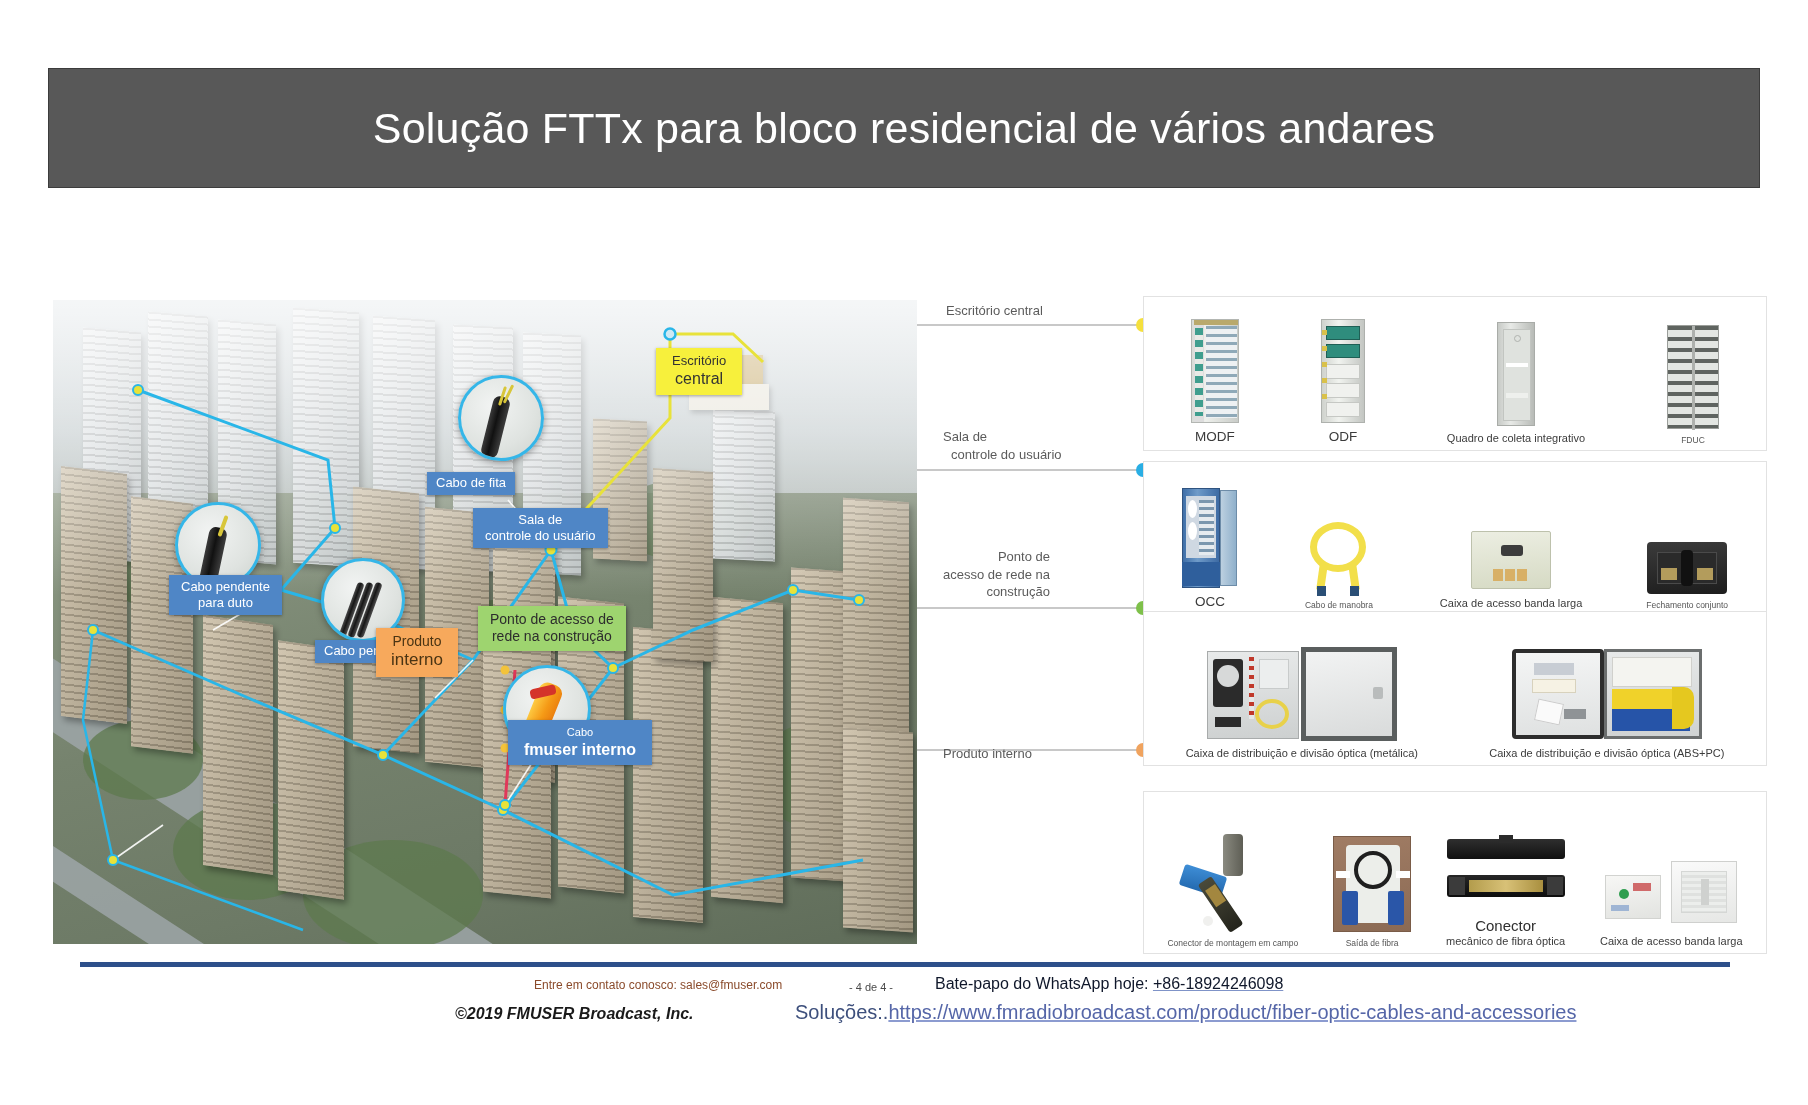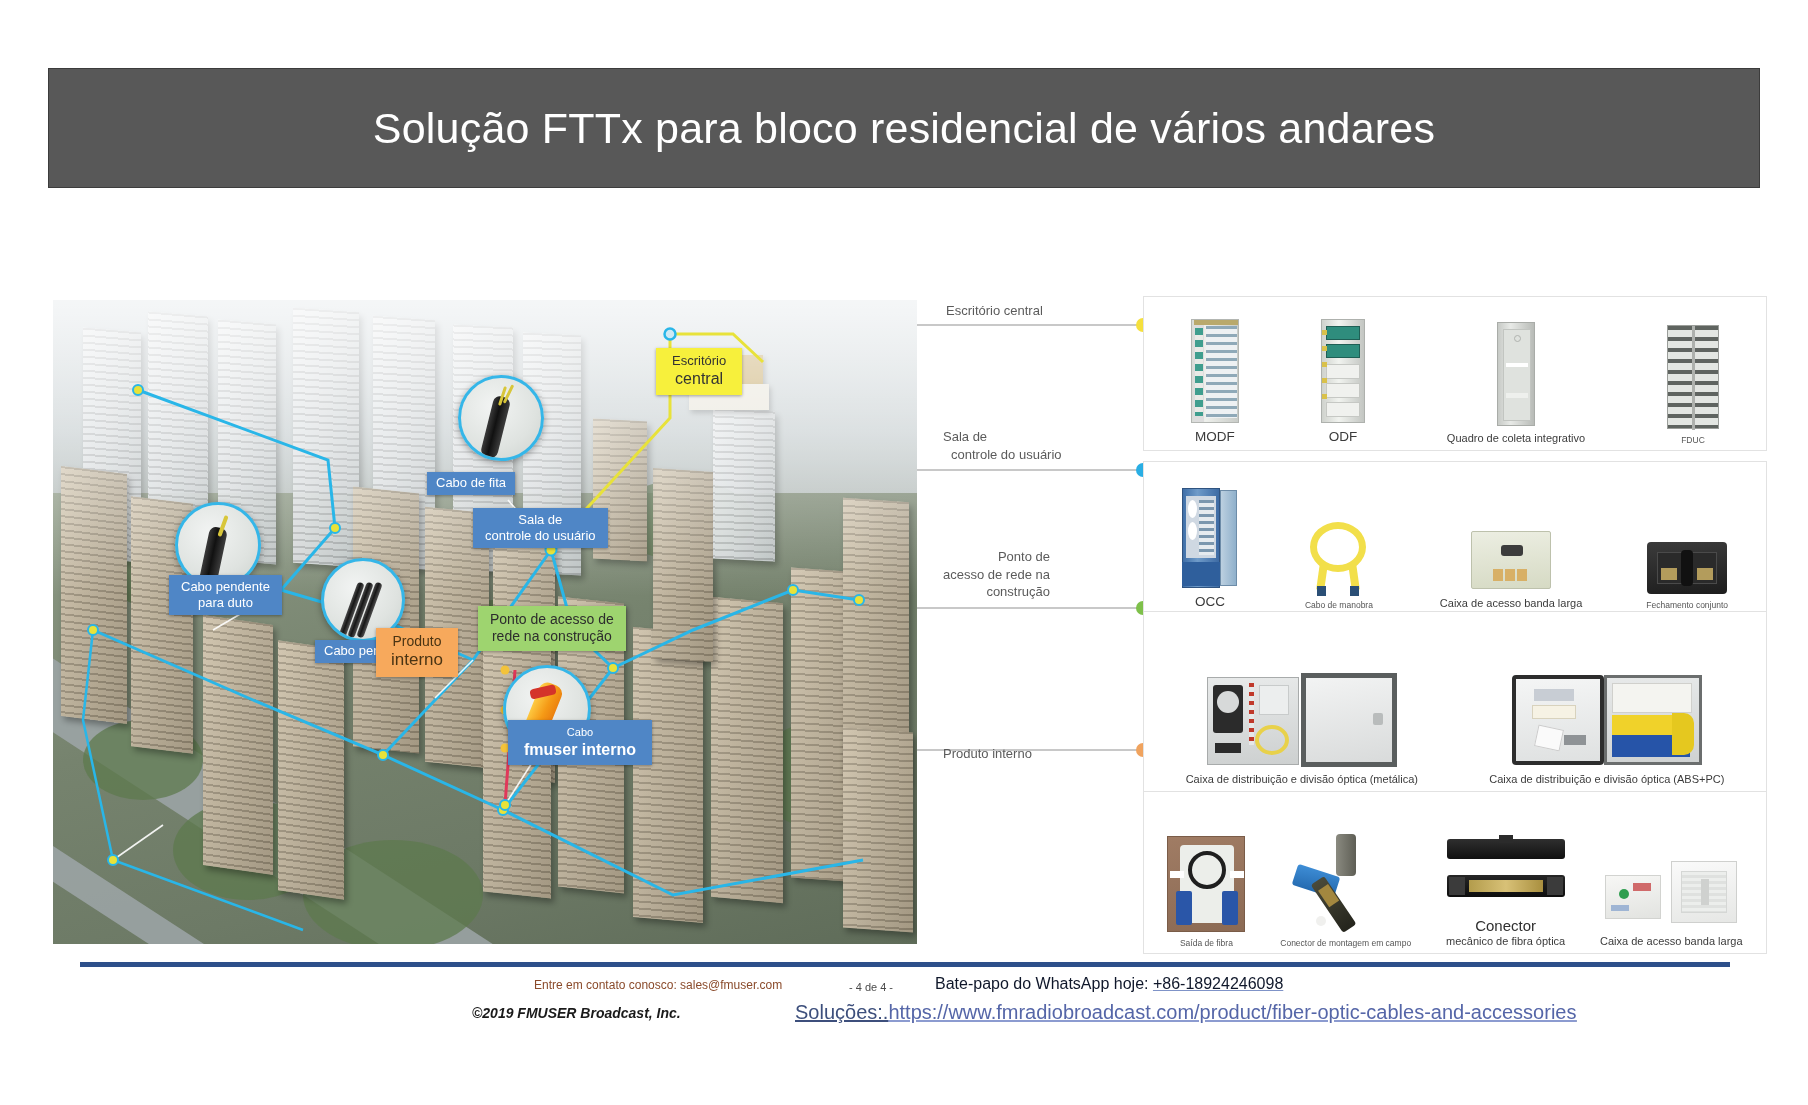--- a/index.html
+++ b/index.html
@@ -161,25 +161,25 @@
     position:absolute; left:849px; top:981px;
     font-size:11px; color:#4a4a4a; white-space:nowrap;
   }
   .foot-whats {
     position:absolute; left:935px; top:975px;
     font-size:16px; color:#0f172a; white-space:nowrap;
   }
   .foot-whats .num { text-decoration: underline; text-decoration-color:#7f93c8; }
   .foot-copy {
     position:absolute; left:455px; top:1005px;
-    font-size:14px; font-weight:700; font-style:italic; color:#1a1a1a; white-space:nowrap;margin-left:17px;
+    font-size:16px; font-weight:700; font-style:italic; color:#1a1a1a; white-space:nowrap;
   }
   .foot-sol {
     position:absolute; left:795px; top:1001px;
-    font-size:20px; color:#3d4f7c; white-space:nowrap;text-decoration:underline;
+    font-size:20px; color:#3d4f7c; white-space:nowrap;
   }
   .foot-sol .url { color:#5566a8; text-decoration: underline; text-decoration-color:#8c9bd0; }
 </style>
 </head>
 <body>
 
 <div class="slide">
 
   <div class="title-bar">
     <div class="title-text">Solução FTTx para bloco residencial de vários andares</div>
@@ -467,21 +467,21 @@
             <div style="position:absolute;left:14px;top:26px;width:16px;height:12px;background:#b39c5c;"></div>
             <div style="position:absolute;left:50px;top:26px;width:16px;height:12px;background:#b39c5c;"></div>
             <div style="position:absolute;left:34px;top:8px;width:12px;height:36px;background:#111;border-radius:4px;"></div>
           </div>
         </div>
         <div class="cap sm">Fechamento conjunto</div>
       </div>
     </div>
   </div>
 
-  <div class="panel" style="top:611px;height:181px;">
+  <div class="panel" style="top:611px;height:155px;">
     <div class="row" style="justify-content:space-around;">
       <div class="prod">
         <div class="img">
           <div style="width:190px;height:94px;position:relative;">
             <div style="position:absolute;left:0;top:4px;width:92px;height:88px;background:linear-gradient(175deg,#e8eaea,#cdd0d0);border:1px solid #a8abab;"></div>
             <div style="position:absolute;left:6px;top:12px;width:30px;height:48px;background:#2b2b2b;border-radius:3px;"></div>
             <div style="position:absolute;left:10px;top:18px;width:22px;height:22px;background:#d7d9d9;border-radius:50%;"></div>
             <div style="position:absolute;left:42px;top:10px;width:5px;height:62px;background:repeating-linear-gradient(to bottom,#c0392b 0 4px,#e6e8e8 4px 9px);"></div>
             <div style="position:absolute;left:52px;top:12px;width:30px;height:30px;background:#eceeee;border:1px solid #c8cbcb;"></div>
             <div style="position:absolute;left:48px;top:52px;width:34px;height:30px;border:4px solid #e8d14a;border-radius:50%;"></div>
@@ -510,43 +510,43 @@
         </div>
         <div class="cap" style="max-width:280px;">Caixa de distribuição e divisão óptica (ABS+PC)</div>
       </div>
     </div>
   </div>
 
   <div class="panel" style="top:791px;height:163px;">
     <div class="row">
       <div class="prod">
         <div class="img">
+          <div style="width:112px;height:100px;position:relative;">
+            <div style="position:absolute;left:46px;top:2px;width:20px;height:42px;background:linear-gradient(90deg,#8a8a80,#5e5e55);border-radius:4px;"></div>
+            <div style="position:absolute;left:4px;top:38px;width:44px;height:22px;background:linear-gradient(170deg,#3f8fd8,#1f63a8);border-radius:3px;transform:rotate(18deg);"></div>
+            <div style="position:absolute;left:34px;top:44px;width:58px;height:16px;background:linear-gradient(90deg,#4a4a3a,#24241c);border-radius:3px;transform:rotate(56deg);transform-origin:left top;"></div>
+            <div style="position:absolute;left:38px;top:52px;width:20px;height:12px;background:#a3873f;transform:rotate(56deg);transform-origin:left top;"></div>
+            <div style="position:absolute;left:26px;top:84px;width:10px;height:10px;background:#f0f0ee;border-radius:50%;"></div>
+          </div>
+        </div>
+        <div class="cap sm">Conector de montagem em campo</div>
+      </div>
+
+      <div class="prod">
+        <div class="img">
           <div style="width:78px;height:96px;position:relative;background:linear-gradient(170deg,#a07c64,#8b6a54);border:1px solid #7a5c48;">
             <div style="position:absolute;left:12px;top:8px;width:54px;height:78px;background:#eceeea;border-radius:4px;"></div>
             <div style="position:absolute;left:20px;top:14px;width:38px;height:38px;border:4px solid #1f1f1f;border-radius:50%;"></div>
             <div style="position:absolute;left:8px;top:54px;width:16px;height:34px;background:#2a56a8;border-radius:2px;"></div>
             <div style="position:absolute;left:54px;top:54px;width:16px;height:34px;background:#2a56a8;border-radius:2px;"></div>
             <div style="position:absolute;left:2px;top:34px;width:14px;height:7px;background:#fff;"></div>
             <div style="position:absolute;left:62px;top:34px;width:14px;height:7px;background:#fff;"></div>
           </div>
         </div>
         <div class="cap sm">Saída de fibra</div>
-      </div>
-
-      <div class="prod">
-        <div class="img">
-          <div style="width:112px;height:100px;position:relative;">
-            <div style="position:absolute;left:46px;top:2px;width:20px;height:42px;background:linear-gradient(90deg,#8a8a80,#5e5e55);border-radius:4px;"></div>
-            <div style="position:absolute;left:4px;top:38px;width:44px;height:22px;background:linear-gradient(170deg,#3f8fd8,#1f63a8);border-radius:3px;transform:rotate(18deg);"></div>
-            <div style="position:absolute;left:34px;top:44px;width:58px;height:16px;background:linear-gradient(90deg,#4a4a3a,#24241c);border-radius:3px;transform:rotate(56deg);transform-origin:left top;"></div>
-            <div style="position:absolute;left:38px;top:52px;width:20px;height:12px;background:#a3873f;transform:rotate(56deg);transform-origin:left top;"></div>
-            <div style="position:absolute;left:26px;top:84px;width:10px;height:10px;background:#f0f0ee;border-radius:50%;"></div>
-          </div>
-        </div>
-        <div class="cap sm">Conector de montagem em campo</div>
       </div>
 
       <div class="prod">
         <div class="img">
           <div style="width:118px;height:76px;position:relative;">
             <div style="position:absolute;left:0;top:4px;width:118px;height:20px;background:linear-gradient(180deg,#2f2f2f,#101010);border-radius:3px;"></div>
             <div style="position:absolute;left:52px;top:0;width:14px;height:8px;background:#2b2b2b;"></div>
             <div style="position:absolute;left:0;top:40px;width:118px;height:22px;background:linear-gradient(180deg,#262626,#0d0d0d);border-radius:3px;"></div>
             <div style="position:absolute;left:22px;top:45px;width:74px;height:12px;background:linear-gradient(90deg,#b39c4c,#d8c177,#a98f3f);"></div>
             <div style="position:absolute;left:2px;top:42px;width:16px;height:18px;background:#3b3b3b;"></div>

